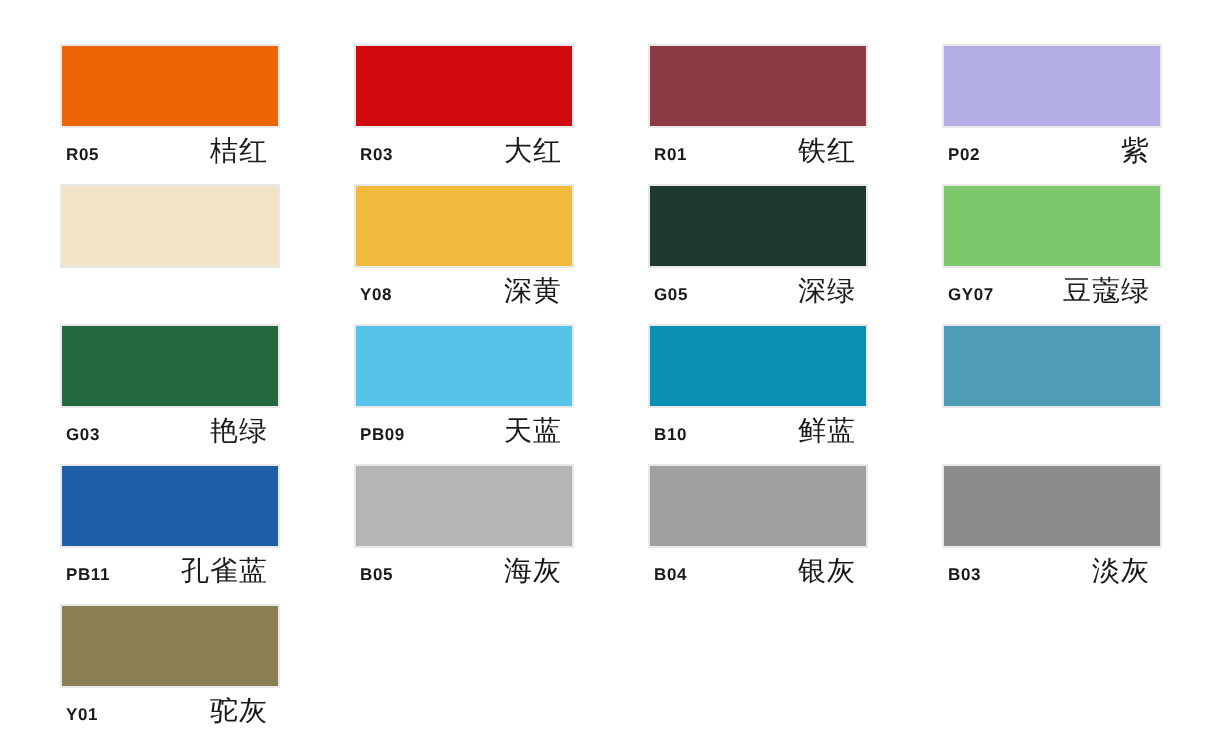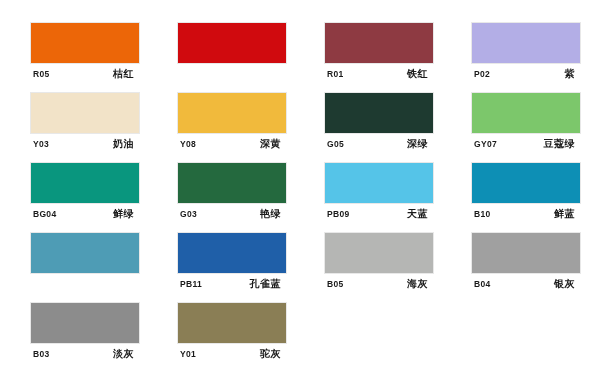--- a/index.html
+++ b/index.html
@@ -48,88 +48,81 @@
   }
   .swatch-code {
     font-size: 8.5px;
     font-weight: bold;
     color: #1a1a1a;
     letter-spacing: 0.3px;
     padding-left: 3px;
     text-align: center;
   }
   .swatch-name {
-    font-size: 10px;
-    font-weight: bold;
+    font-size: 14px;
+    font-weight: normal;
     color: #1a1a1a;
     letter-spacing: 0.5px;
     padding-right: 6px;
   }
 </style>
 </head>
 <body>
 
 <div id="palette-grid">
     <div class="swatch-cell">
       <div class="swatch-chip" style="background-color: rgb(236, 102, 8);"></div>
       <div class="swatch-label">
         <span class="swatch-code">R05</span>
         <span class="swatch-name">桔红</span>
       </div>
     </div>
     <div class="swatch-cell">
       <div class="swatch-chip" style="background-color: rgb(208, 10, 14);"></div>
+      <div class="swatch-label">
+        <span class="swatch-code">R03</span>
+        <span class="swatch-name">大红</span>
+      </div>
     </div>
     <div class="swatch-cell">
       <div class="swatch-chip" style="background-color: rgb(142, 58, 66);"></div>
       <div class="swatch-label">
         <span class="swatch-code">R01</span>
         <span class="swatch-name">铁红</span>
       </div>
     </div>
     <div class="swatch-cell">
       <div class="swatch-chip" style="background-color: rgb(179, 174, 230);"></div>
       <div class="swatch-label">
         <span class="swatch-code">P02</span>
         <span class="swatch-name">紫</span>
       </div>
     </div>
     <div class="swatch-cell">
       <div class="swatch-chip" style="background-color: rgb(242, 227, 200);"></div>
-      <div class="swatch-label">
-        <span class="swatch-code">Y03</span>
-        <span class="swatch-name">奶油</span>
-      </div>
     </div>
     <div class="swatch-cell">
       <div class="swatch-chip" style="background-color: rgb(241, 186, 60);"></div>
       <div class="swatch-label">
         <span class="swatch-code">Y08</span>
         <span class="swatch-name">深黄</span>
       </div>
     </div>
     <div class="swatch-cell">
       <div class="swatch-chip" style="background-color: rgb(30, 58, 48);"></div>
       <div class="swatch-label">
         <span class="swatch-code">G05</span>
         <span class="swatch-name">深绿</span>
       </div>
     </div>
     <div class="swatch-cell">
       <div class="swatch-chip" style="background-color: rgb(124, 199, 107);"></div>
       <div class="swatch-label">
         <span class="swatch-code">GY07</span>
         <span class="swatch-name">豆蔻绿</span>
-      </div>
-    </div>
-    <div class="swatch-cell">
-      <div class="swatch-chip" style="background-color: rgb(9, 150, 126);"></div>
-      <div class="swatch-label">
-        <span class="swatch-code">BG04</span>
-        <span class="swatch-name">鲜绿</span>
       </div>
     </div>
     <div class="swatch-cell">
       <div class="swatch-chip" style="background-color: rgb(36, 105, 62);"></div>
       <div class="swatch-label">
         <span class="swatch-code">G03</span>
         <span class="swatch-name">艳绿</span>
       </div>
     </div>
     <div class="swatch-cell">

